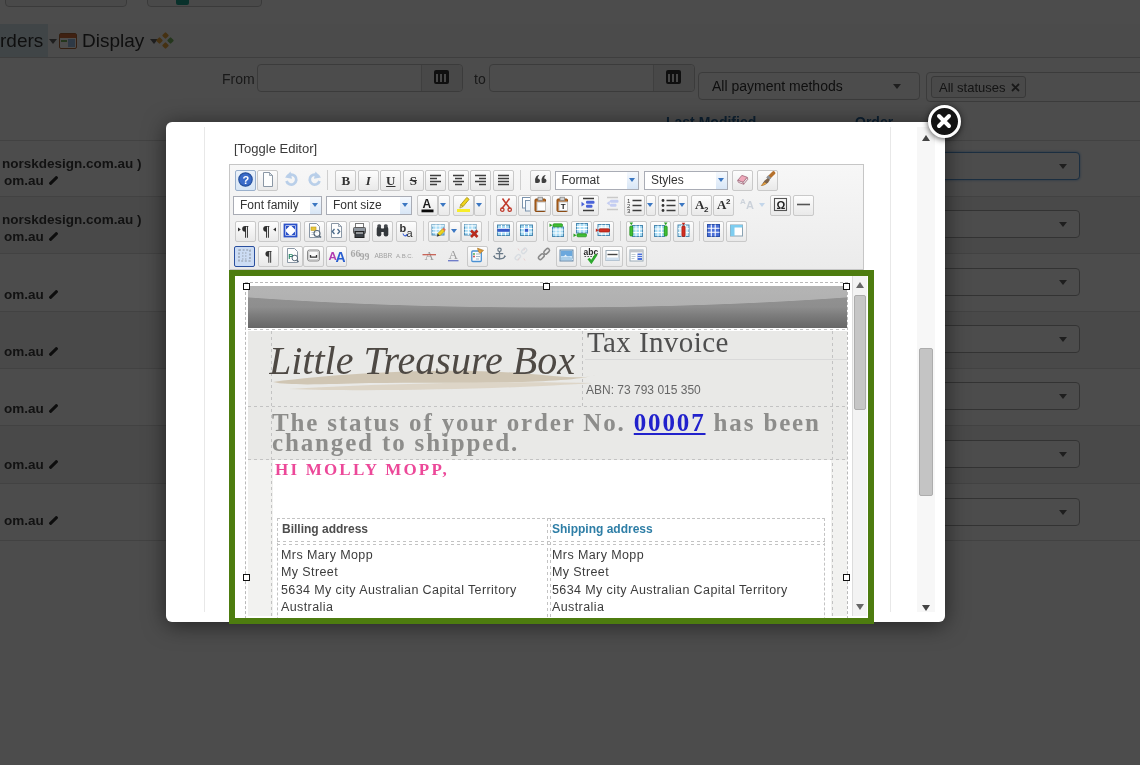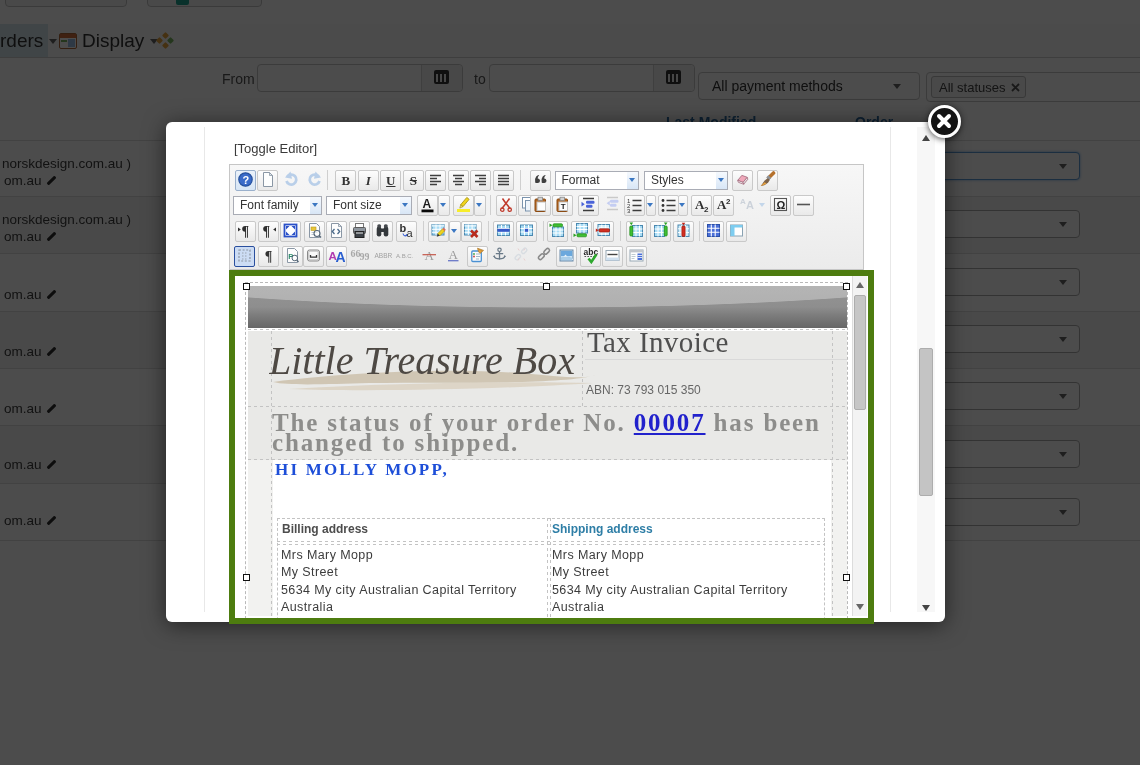--- a/index.html
+++ b/index.html
@@ -12,21 +12,21 @@
 .car{display:inline-block;width:0;height:0;border-left:4px solid transparent;border-right:4px solid transparent;border-top:5px solid #666;vertical-align:middle;margin-left:6px;}
 .fin{position:absolute;top:64px;height:26px;background:#fff;border:1px solid #c6c6c6;border-radius:4px;}
 .flabel{position:absolute;top:71px;font-size:14px;color:#555;}
 .calbtn{position:absolute;right:0;top:0;width:40px;height:26px;border-left:1px solid #d2d2d2;background:#f2f2f2;border-radius:0 4px 4px 0;}
 .calico{position:absolute;left:12px;top:5px;width:15px;height:14px;background:#333;border-radius:2px;}
 .calico:after{content:"";position:absolute;left:2px;top:4px;width:11px;height:8px;background:
   repeating-linear-gradient(90deg,#eee 0 2px,#333 2px 4px);}
 .hdr{position:absolute;top:114px;font-size:14px;font-weight:bold;color:#2e6da4;}
 .rowline{position:absolute;left:0;width:1140px;height:1px;background:#dcdcdc;}
 .rowshade{position:absolute;left:0;width:1140px;background:#f6f6f6;}
-.ltext{position:absolute;font-size:13.5px;color:#3d3d3d;}
+.ltext{position:absolute;font-size:13.5px;color:#3d3d3d;font-weight:bold;}
 .pencil{display:inline-block;width:11px;height:3px;background:#2d2d2d;transform:rotate(-45deg);border-radius:1px;margin-left:4px;margin-bottom:3px;}
 .rsel{position:absolute;width:143px;height:26px;background:#fff;border:1px solid #ababab;border-radius:4px;}
 .rsel .car{position:absolute;right:12px;top:11px;}
 
 #dim{position:absolute;left:0;top:0;width:1140px;height:765px;background:rgba(0,0,0,0.70);}
 
 #modal{position:absolute;left:166px;top:122px;width:779px;height:500px;background:#fff;border-radius:6px;
   box-shadow:0 3px 22px rgba(0,0,0,.55);}
 .vline{position:absolute;top:5px;height:485px;width:1px;background:#e8e8e8;}
 #toggle{position:absolute;left:68px;top:19px;font-size:13px;color:#3a3a3a;}
@@ -57,21 +57,21 @@
 #grayband{position:absolute;left:13px;top:55px;width:599px;height:129px;background:#e9e9e7;}
 #mleft{position:absolute;left:13px;top:184px;width:25px;height:156px;background:#f2f2f0;}
 #mright{position:absolute;left:596px;top:184px;width:16px;height:156px;background:#f2f2f0;}
 #taxinv{position:absolute;left:352px;top:50px;font-family:"Liberation Serif",serif;font-size:29px;color:#4f4f4f;letter-spacing:0.4px;}
 #hline{position:absolute;left:350px;top:83px;width:262px;height:1px;background:#d9d9d9;}
 #abn{position:absolute;left:351px;top:107px;font-size:12px;color:#666;}
 #status{position:absolute;left:37px;top:136.5px;width:560px;font-family:"Liberation Serif",serif;
   font-weight:bold;font-size:25px;line-height:20.5px;color:#8d8d8b;letter-spacing:1.85px;}
 #status a{color:#2222cc;text-decoration:underline;}
 #hi{position:absolute;left:40px;top:184px;font-family:"Liberation Serif",serif;font-weight:bold;
-  font-size:17px;color:#1d4ed8;letter-spacing:2.2px;}
+  font-size:17px;color:#ec4899;letter-spacing:2.2px;}
 #thanks{position:absolute;left:40px;top:212px;font-size:12.5px;color:#333;}
 #addr{position:absolute;left:42px;top:242px;width:548px;height:120px;}
 .acell{position:absolute;font-size:12.5px;color:#3c3c3c;}
 .ahdr{font-weight:bold;font-size:12px;letter-spacing:0px;}
 .aline{position:absolute;font-size:12.5px;color:#3c3c3c;letter-spacing:0.4px;}
 
 .sbtrack{position:absolute;background:#f5f5f5;}
 .sbthumb{position:absolute;background:#c6c6c6;border:1px solid #adadad;border-radius:2px;}
 .sbup{position:absolute;width:0;height:0;border-left:4px solid transparent;border-right:4px solid transparent;border-bottom:6px solid #555;}
 .sbdn{position:absolute;width:0;height:0;border-left:4px solid transparent;border-right:4px solid transparent;border-top:6px solid #555;}

